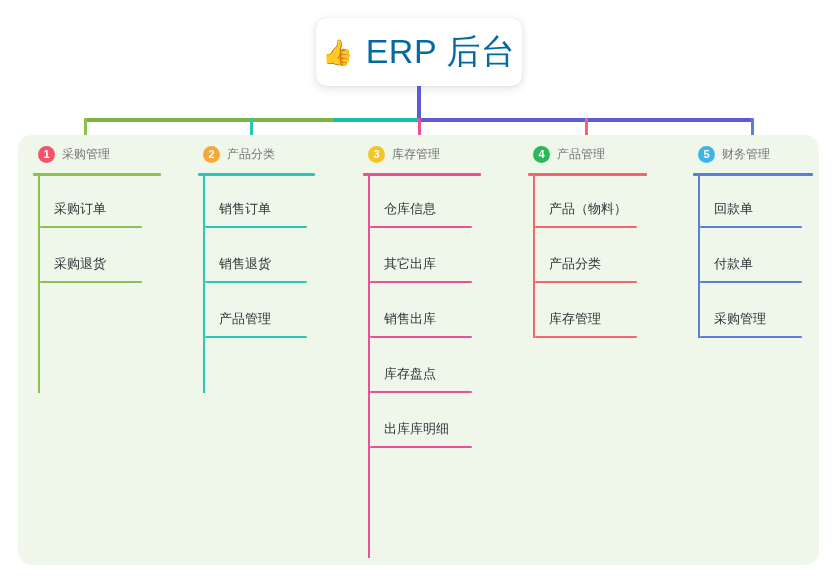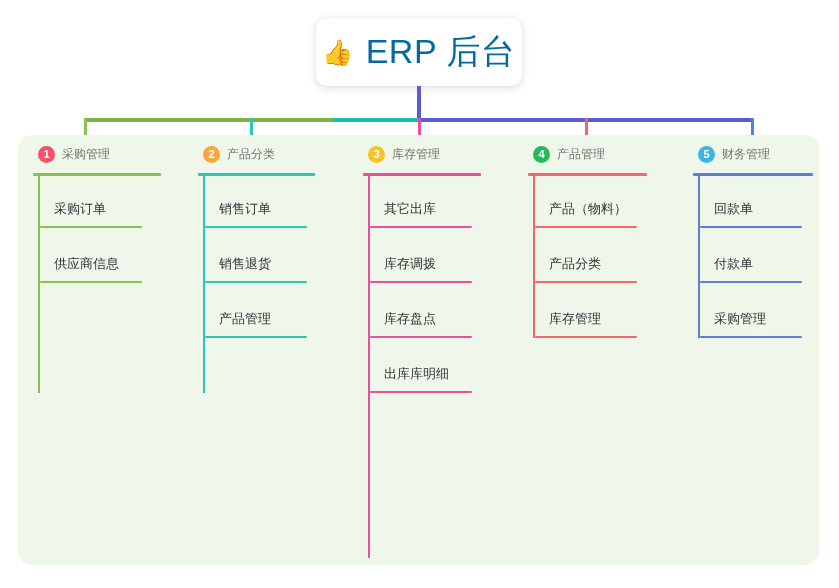--- a/index.html
+++ b/index.html
@@ -169,21 +169,21 @@
             <span class="col-title">采购管理</span>
           </div>
           <div class="head-rule" style="background: rgb(140, 193, 82); width: 128px;"></div>
           <div class="spine" style="background: rgb(140, 193, 82); height: 220px;"></div>
           <div class="items">
             <div class="item">
               <span class="item-label">采购订单</span>
               <div class="item-rule" style="background: rgb(140, 193, 82);"></div>
             </div>
             <div class="item">
-              <span class="item-label">供应商信息</span>
+              <span class="item-label">采购退货</span>
               <div class="item-rule" style="background: rgb(140, 193, 82);"></div>
             </div>
           </div>
         </div>
         <div class="col" style="left: 165px;">
           <div class="col-head">
             <span class="badge" style="background: rgb(246, 169, 59);">2</span>
             <span class="col-title">产品分类</span>
           </div>
           <div class="head-rule" style="background: rgb(46, 196, 182); width: 117px;"></div>
@@ -205,25 +205,29 @@
         </div>
         <div class="col" style="left: 330px;">
           <div class="col-head">
             <span class="badge" style="background: rgb(247, 195, 37);">3</span>
             <span class="col-title">库存管理</span>
           </div>
           <div class="head-rule" style="background: rgb(232, 80, 154); width: 118px;"></div>
           <div class="spine" style="background: rgb(232, 80, 154); height: 385px;"></div>
           <div class="items">
             <div class="item">
+              <span class="item-label">仓库信息</span>
+              <div class="item-rule" style="background: rgb(232, 80, 154);"></div>
+            </div>
+            <div class="item">
               <span class="item-label">其它出库</span>
               <div class="item-rule" style="background: rgb(232, 80, 154);"></div>
             </div>
             <div class="item">
-              <span class="item-label">库存调拨</span>
+              <span class="item-label">销售出库</span>
               <div class="item-rule" style="background: rgb(232, 80, 154);"></div>
             </div>
             <div class="item">
               <span class="item-label">库存盘点</span>
               <div class="item-rule" style="background: rgb(232, 80, 154);"></div>
             </div>
             <div class="item">
               <span class="item-label">出库库明细</span>
               <div class="item-rule" style="background: rgb(232, 80, 154);"></div>
             </div>

